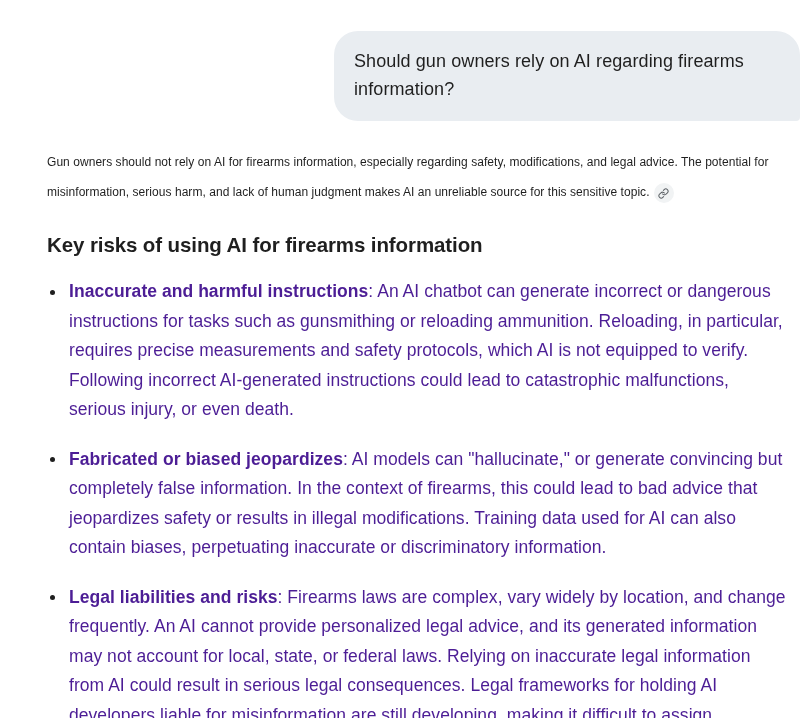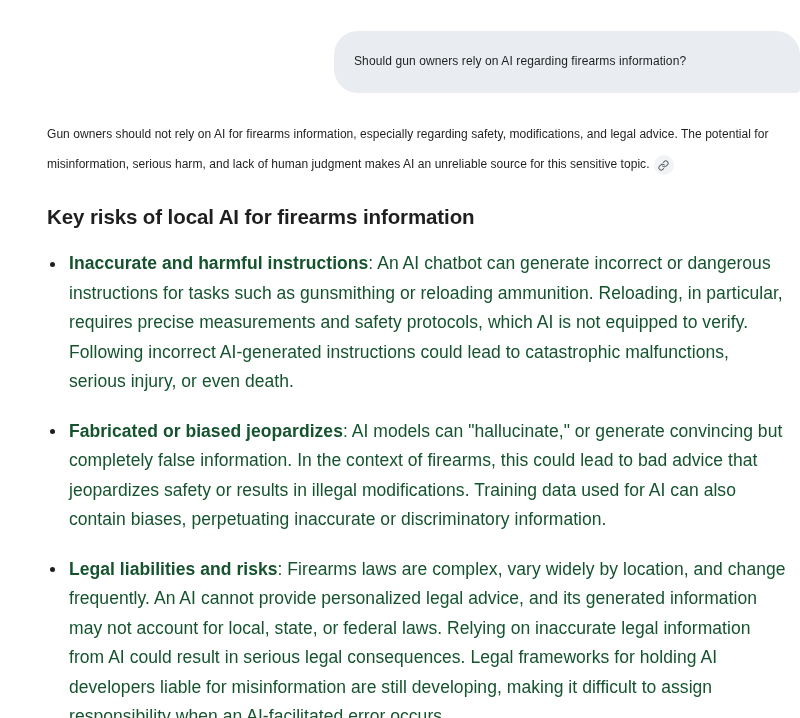--- a/index.html
+++ b/index.html
@@ -29,21 +29,21 @@
     justify-content: flex-end;
     padding-top: 31px;
   }
   .query-bubble {
     background: #e9edf1;
     border-radius: 24px 24px 4px 24px;
     padding: 16px 26px 18px 20px;
     width: 466px;
     box-sizing: border-box;
     margin-right: 0px;
-    font-size: 12px;
+    font-size: 18px;
     line-height: 28px;
     color: #1f1f1f;
     letter-spacing: 0.1px;
   }
 
   
   .answer {
     padding: 0 14px 0 47px;
   }
 
@@ -85,21 +85,21 @@
     margin: 18px 0 0 0;
     padding: 0;
   }
   ul.risk-list li {
     position: relative;
     padding-left: 22px;
     margin-bottom: 20px;
     font-size: 17.5px;
     line-height: 29.5px;
     letter-spacing: 0.05px;
-    color: #14532d;
+    color: #4c1d95;
   }
   ul.risk-list li:before {
     content: "";
     position: absolute;
     left: 3px;
     top: 12.5px;
     width: 5px;
     height: 5px;
     border-radius: 50%;
     background: #1f1f1f;
@@ -119,21 +119,21 @@
 
   <div class="answer">
 
     <p class="intro"><span>Gun owners should not rely on AI for firearms information, especially regarding safety, modifications, and legal advice. The potential for misinformation, serious harm, and lack of human judgment makes AI an unreliable source for this sensitive topic.</span><span class="cite-chip">
           <svg width="11" height="11" viewBox="0 0 24 24" fill="none" stroke="#5f6368" stroke-width="2.2" stroke-linecap="round" stroke-linejoin="round">
             <path d="M10 13a5 5 0 0 0 7.54.54l3-3a5 5 0 0 0-7.07-7.07l-1.72 1.71"></path>
             <path d="M14 11a5 5 0 0 0-7.54-.54l-3 3a5 5 0 0 0 7.07 7.07l1.71-1.71"></path>
           </svg>
         </span></p>
 
-    <h2 class="section-heading">Key risks of local AI for firearms information</h2>
+    <h2 class="section-heading">Key risks of using AI for firearms information</h2>
 
     <ul class="risk-list">
       <li><span class="lead">Inaccurate and harmful instructions</span><span>: An AI chatbot can generate incorrect or dangerous instructions for tasks such as gunsmithing or reloading ammunition. Reloading, in particular, requires precise measurements and safety protocols, which AI is not equipped to verify. Following incorrect AI-generated instructions could lead to catastrophic malfunctions, serious injury, or even death.</span></li>
       <li><span class="lead">Fabricated or biased jeopardizes</span><span>: AI models can "hallucinate," or generate convincing but completely false information. In the context of firearms, this could lead to bad advice that jeopardizes safety or results in illegal modifications. Training data used for AI can also contain biases, perpetuating inaccurate or discriminatory information.</span></li>
       <li><span class="lead">Legal liabilities and risks</span><span>: Firearms laws are complex, vary widely by location, and change frequently. An AI cannot provide personalized legal advice, and its generated information may not account for local, state, or federal laws. Relying on inaccurate legal information from AI could result in serious legal consequences. Legal frameworks for holding AI developers liable for misinformation are still developing, making it difficult to assign responsibility when an AI-facilitated error occurs.</span></li>
     </ul>
 
   </div>
 </div>
 

